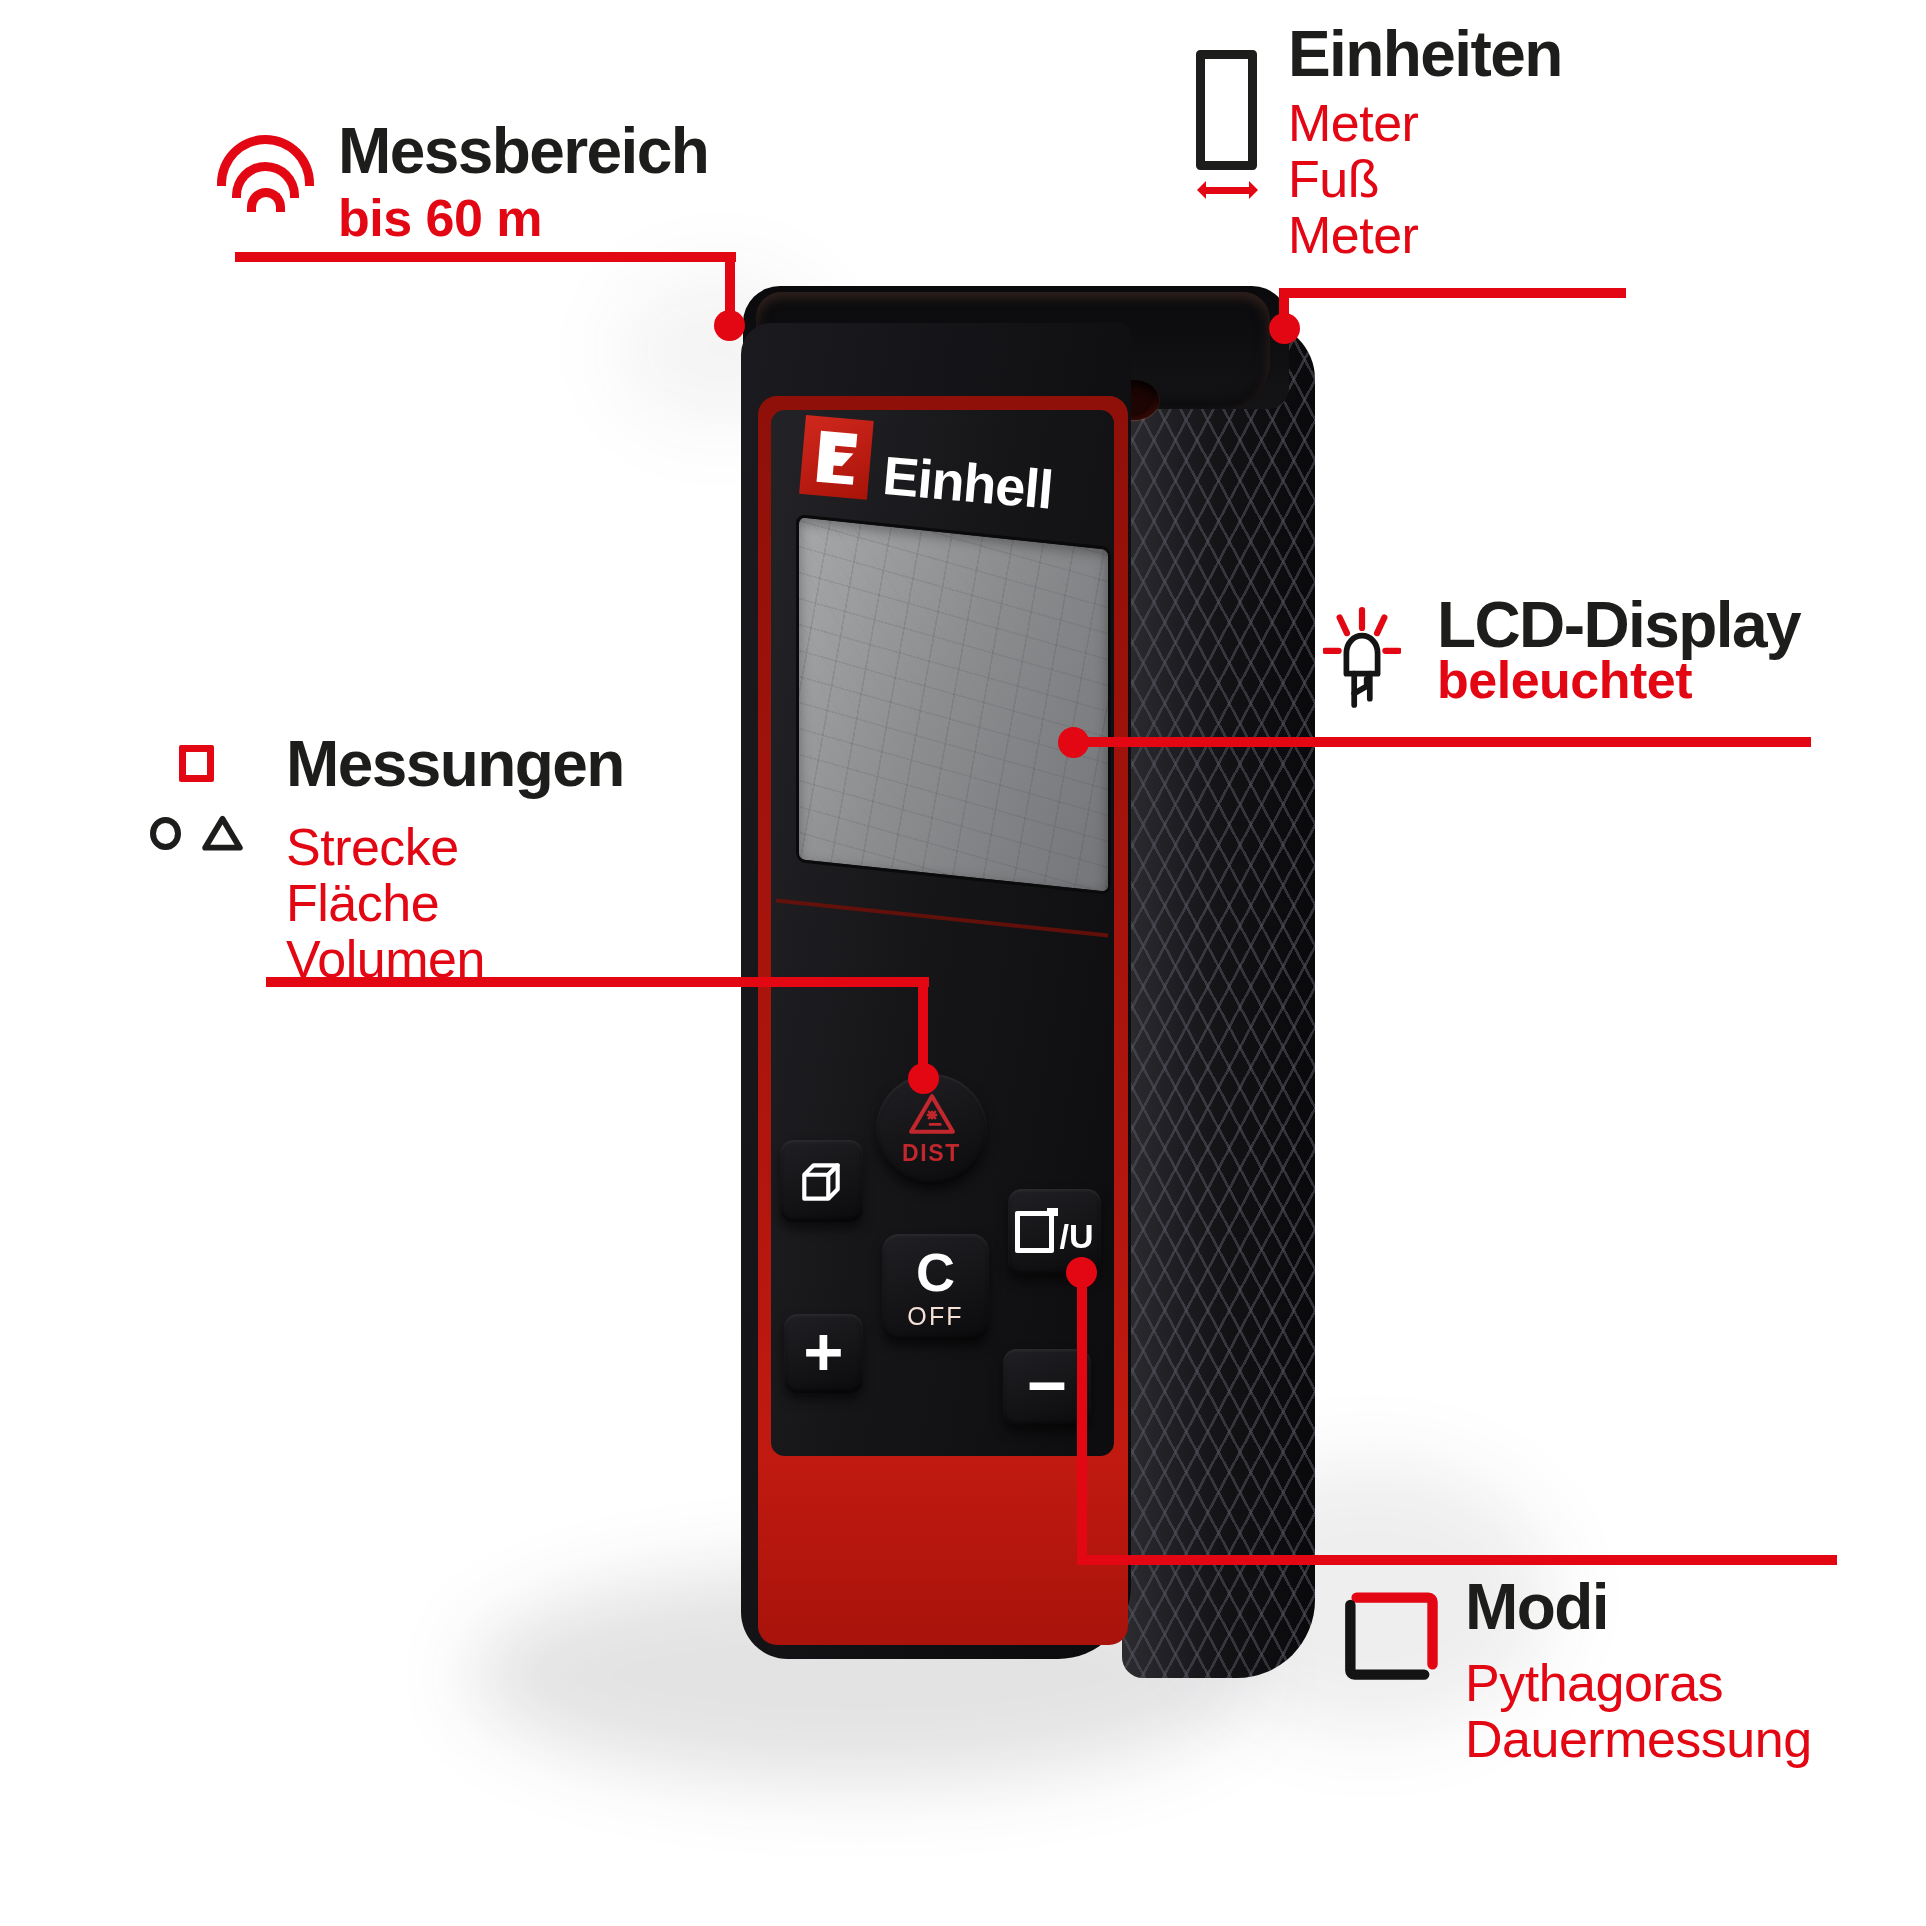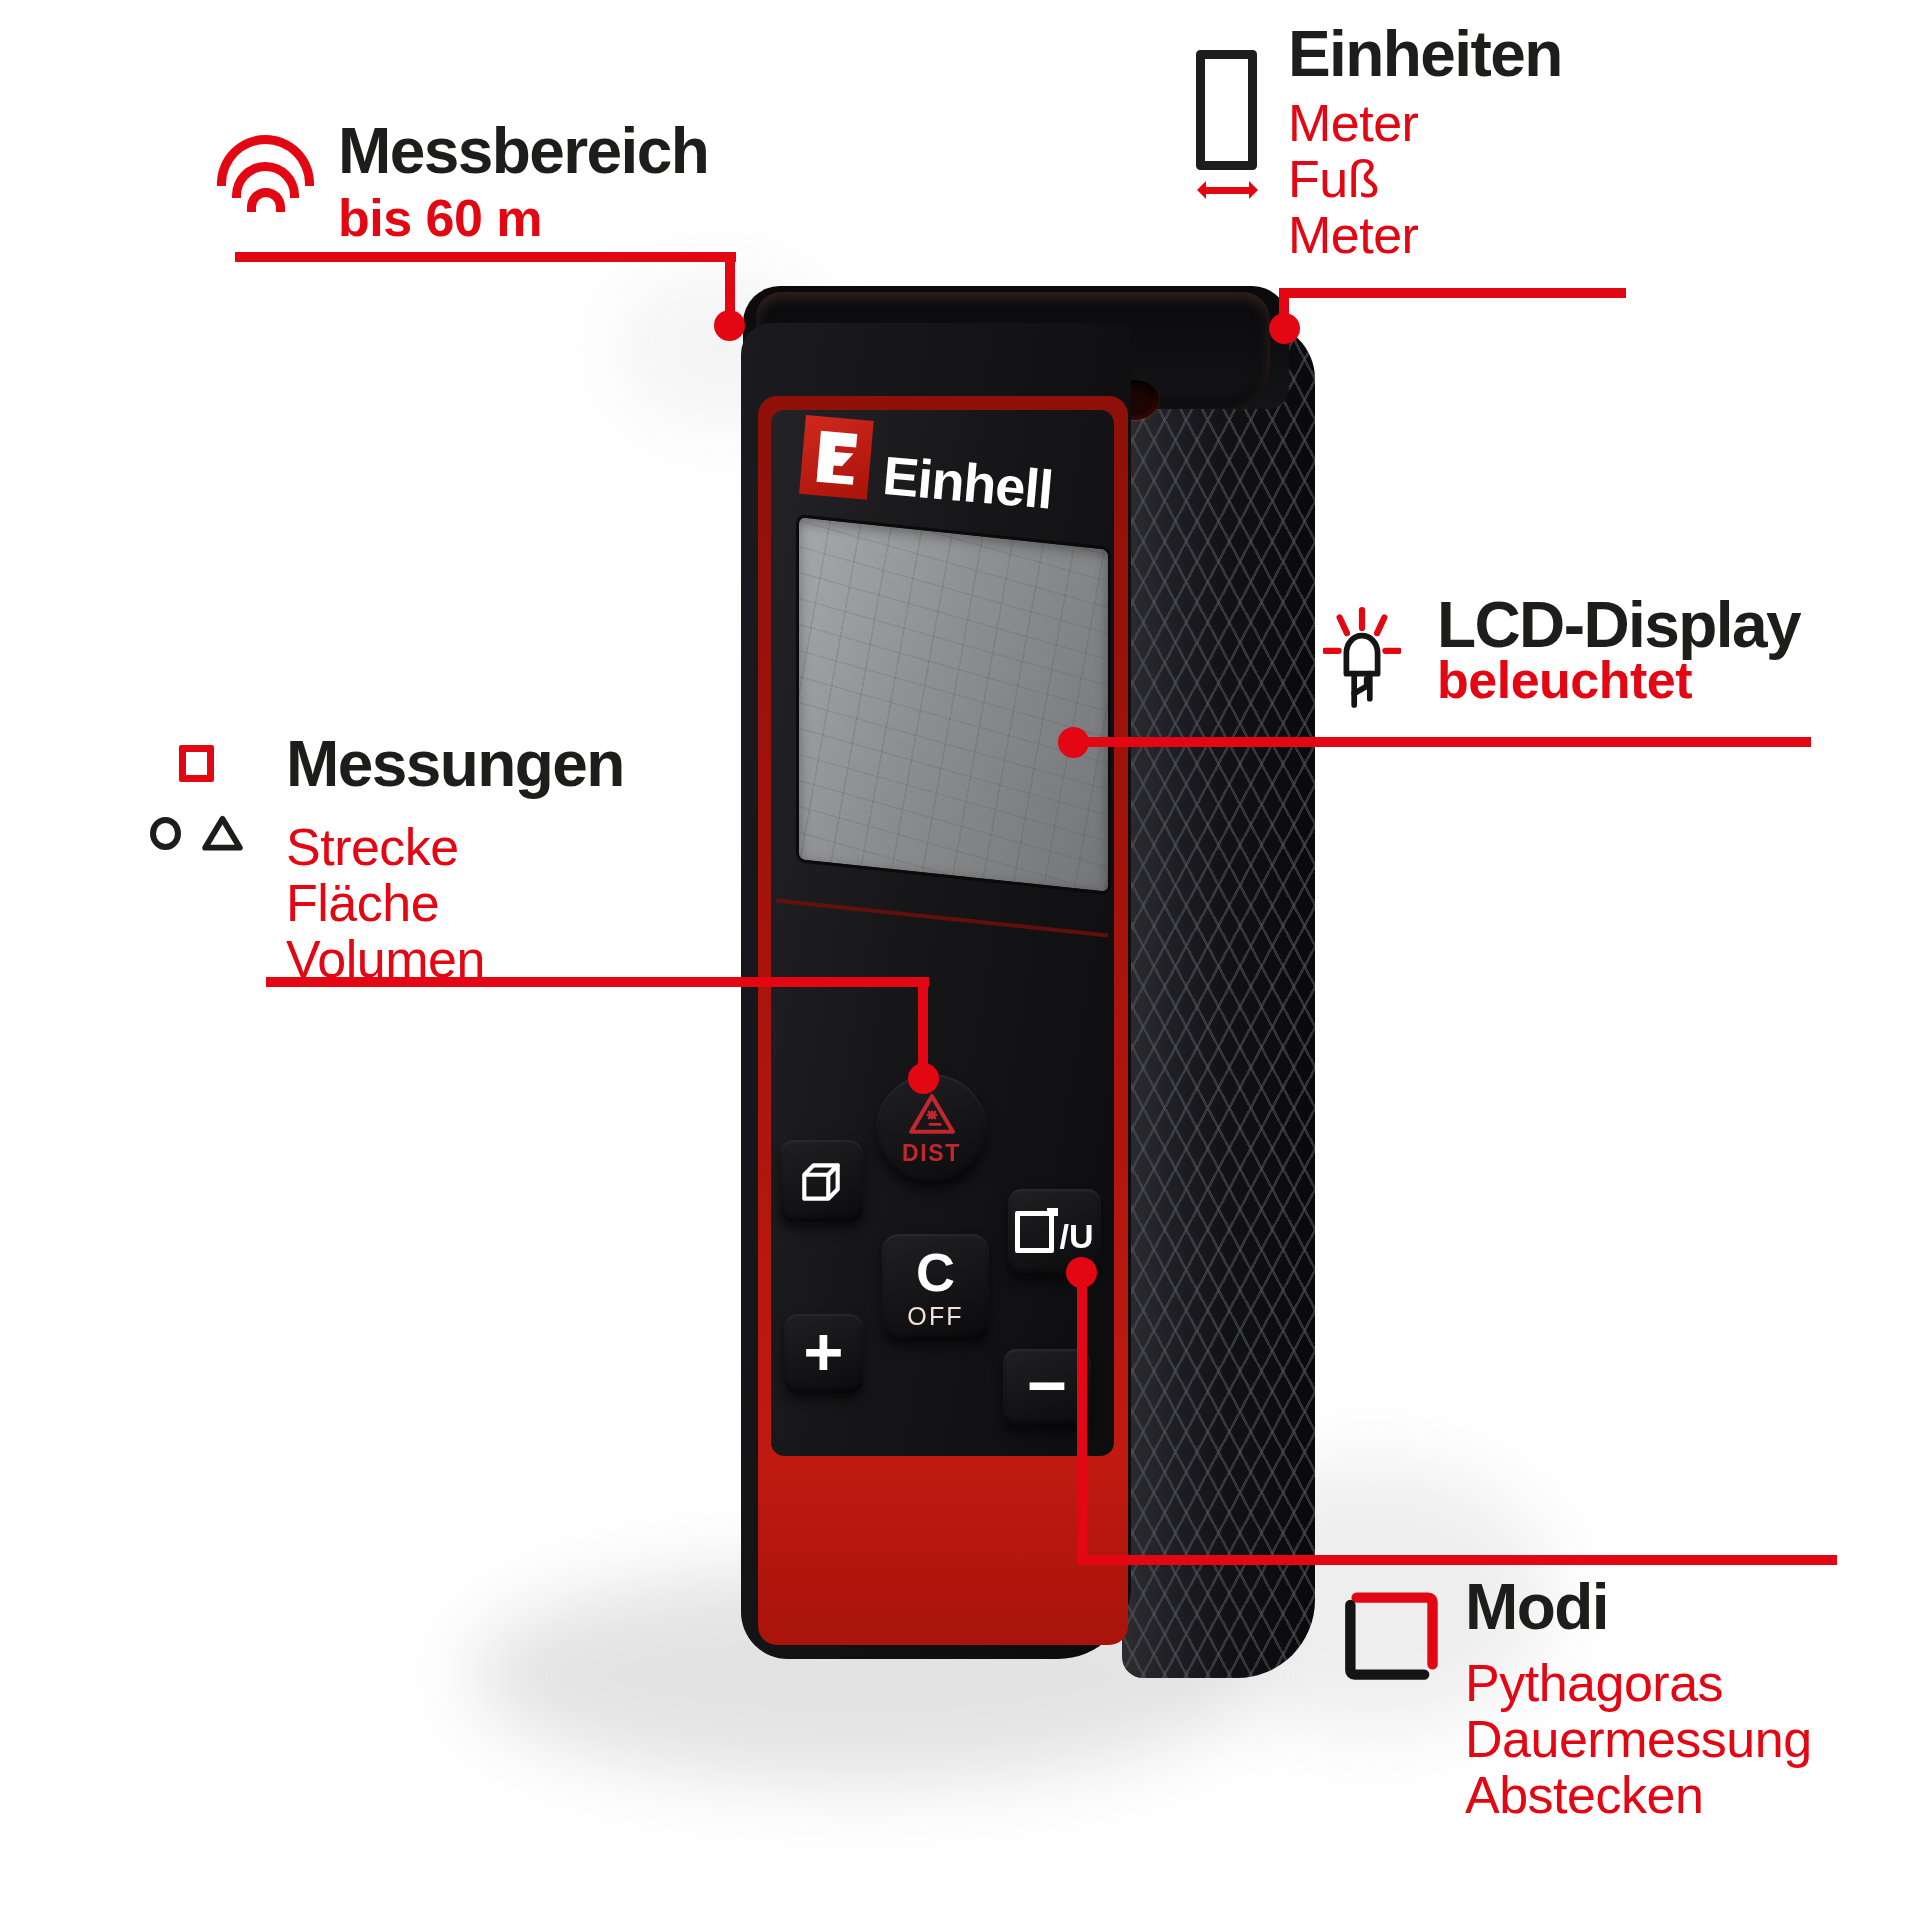--- a/index.html
+++ b/index.html
@@ -240,18 +240,17 @@
     <div class="line" style="left:1077px;top:1555px;width:760px;height:10.4px;"></div>
     <div class="dot" style="left:1066px;top:1257px;"></div>
     <svg class="abs" style="left:1341px;top:1591px;" width="104" height="97" viewBox="0 0 200 185">
       <path d="M30 12 H168 a8 8 0 0 1 8 8 V140" fill="none" stroke="#e30613" stroke-width="20" stroke-linecap="round"></path>
       <path d="M18 26 V152 a8 8 0 0 0 8 8 H160" fill="none" stroke="#141414" stroke-width="20" stroke-linecap="round"></path>
     </svg>
     <div class="co-title" style="left:1465px;top:1574px;">Modi</div>
     <div class="co-items" style="left:1465px;top:1655px;">
       <div>Pythagoras</div>
       <div>Dauermessung</div>
-      <div>Abstecken</div>
     </div>
   </div>
 
 </div>
 
 
 </body></html>

